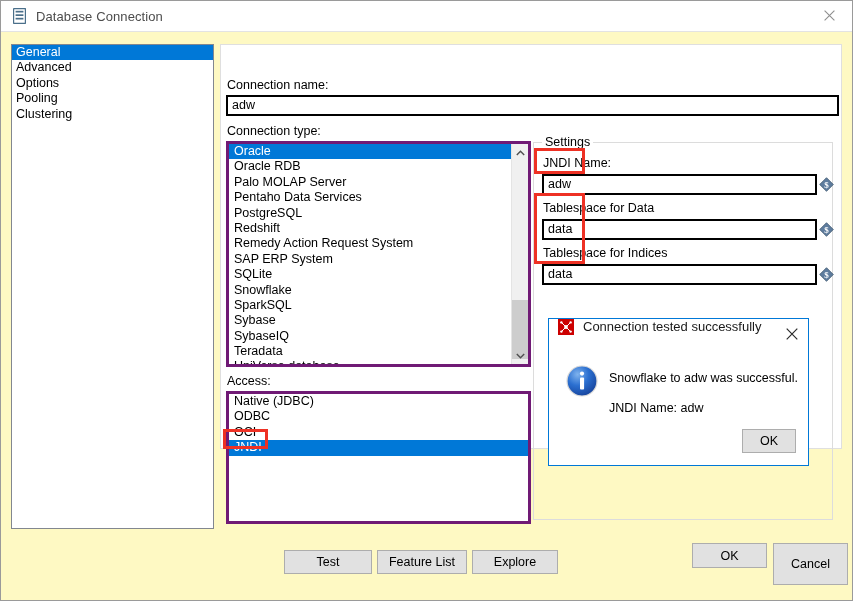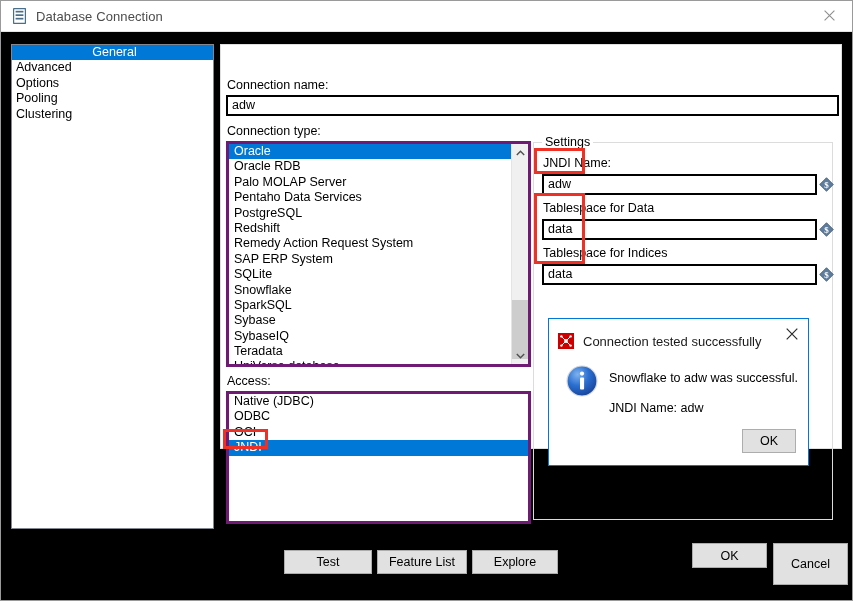--- a/index.html
+++ b/index.html
@@ -8,21 +8,21 @@
     overflow: hidden;
     background: #ffffff;
     font-family: "Liberation Sans", sans-serif;
     font-size: 12.5px;
     color: #000000;
     -webkit-font-smoothing: antialiased;
   }
   #root {
     position: relative;
     width: 853px; height: 601px;
-    background: #000000;
+    background: #fef9c3;
     border: 1px solid #9a9a9a;
     box-sizing: border-box;
   }
 
   
   #titlebar {
     position: absolute; left: 0; top: 0;
     width: 851px; height: 30px;
     background: #ffffff;
     border-bottom: 1px solid #e3e3e3;
@@ -58,21 +58,21 @@
     box-sizing: border-box;
     overflow: hidden;
   }
   .nav-item {
     height: 15.4px; line-height: 15.4px;
     padding-left: 4px;
     font-size: 12.5px;
     white-space: nowrap;
     cursor: default;
   }
-  .nav-item.sel { background: #0078d7; color: #ffffff; text-align: center; }
+  .nav-item.sel { background: #0078d7; color: #ffffff; }
 
   
   #main {
     position: absolute; left: 219px; top: 13px;
     width: 622px; height: 405px;
     background: #ffffff;
     border: 1px solid #dfdfdf;
     box-sizing: border-box;
   }
 
@@ -169,21 +169,21 @@
   
   #modal {
     position: absolute; left: 547px; top: 287px;
     width: 261px; height: 148px;
     background: #ffffff;
     border: 1px solid #0078d7;
     box-sizing: border-box;
   }
   #modal-title {
     position: absolute; left: 0; top: 0; width: 259px; height: 30px;
-    display: flex; align-items: flex-end;
+    display: flex; align-items: flex-start;
   }
   #modal-icon { margin-left: 9px; width: 16px; height: 16px; }
   #modal-title-text { margin-left: 9px; font-size: 13px; color: #1a1a1a; }
   #modal-close {
     position: absolute; right: 4px; top: 3px;
     width: 24px; height: 24px;
     display: flex; align-items: center; justify-content: center;
     cursor: default;
   }
   #modal-info-icon { position: absolute; left: 17px; top: 46px; width: 32px; height: 32px; }

